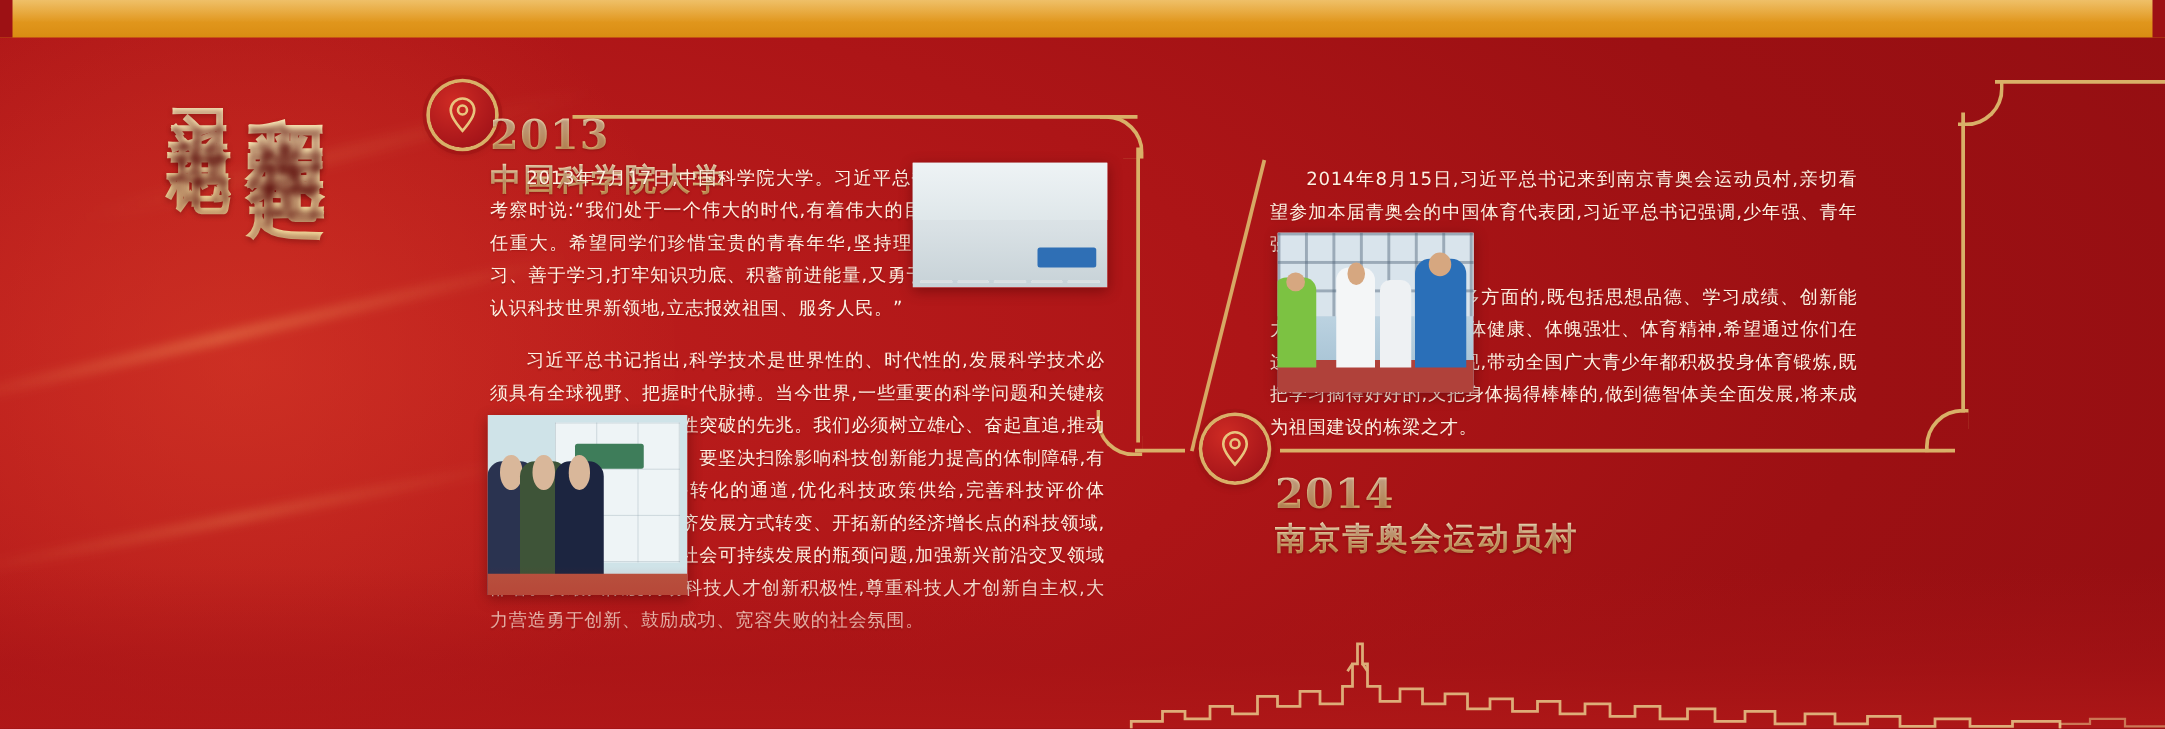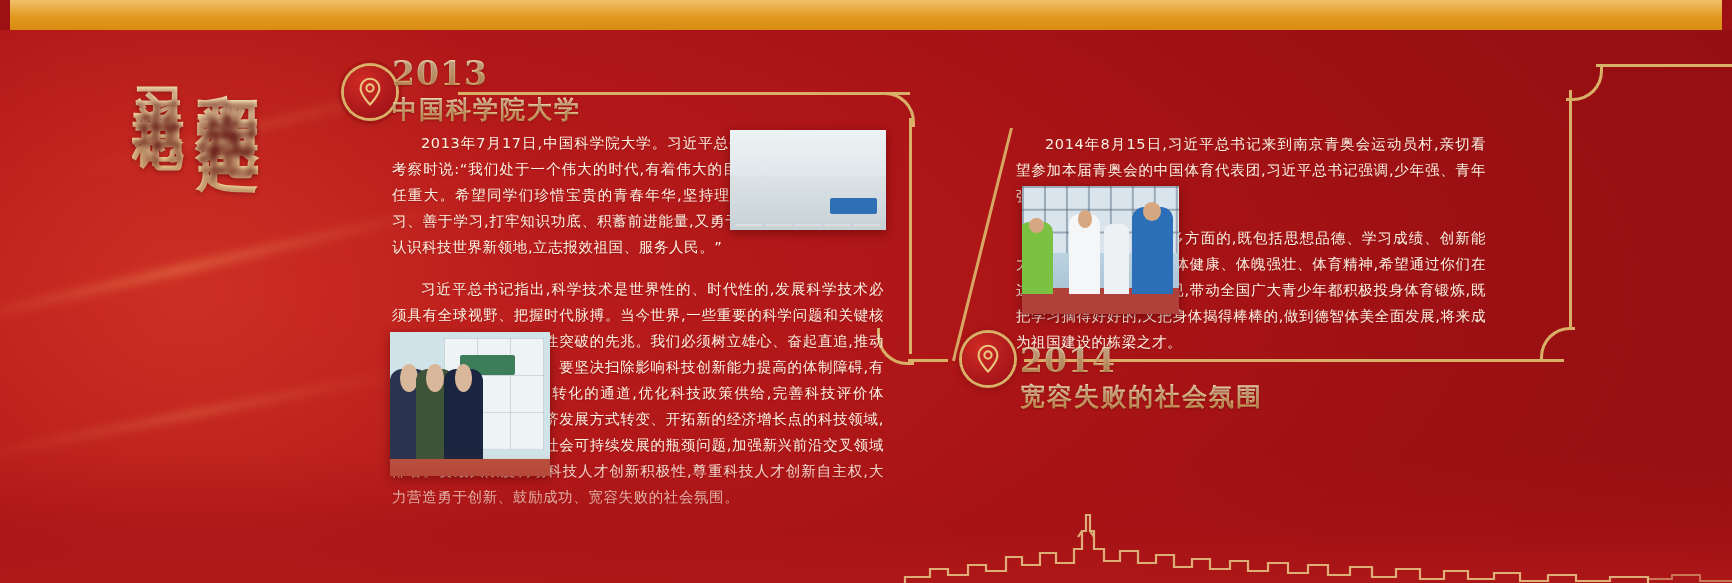--- a/index.html
+++ b/index.html
@@ -65,20 +65,21 @@
     display:flex;align-items:center;justify-content:center;}
   #pin-2013{left:344px;top:66px;}
   #pin-2014{left:962px;top:333px;}
 
   
   .year{
     font-family:"DejaVu Serif","Liberation Serif",serif;font-weight:700;font-size:33px;letter-spacing:1px;
     background:linear-gradient(180deg,#fdf3d4 0%,#f3dca2 45%,#dcb061 100%);
     -webkit-background-clip:text;background-clip:text;color:transparent;
     text-shadow:0 1px 2px rgba(80,6,6,.35);
+    margin-top:34px;
   }
   .venue{
     font-family:"DejaVu Sans","Liberation Sans",sans-serif;font-weight:700;font-size:25px;letter-spacing:2px;
     background:linear-gradient(180deg,#fdf3d4 0%,#f2d99c 48%,#d8aa57 100%);
     -webkit-background-clip:text;background-clip:text;color:transparent;
     text-shadow:0 1px 2px rgba(80,6,6,.35);
   }
   #sec2013{position:absolute;left:392px;top:54px;}
   #sec2014-head{position:absolute;left:1020px;top:341px;}
 
@@ -251,21 +252,21 @@
         </div>
       <div class="s"></div>
       <div class="a">
           <b></b>
         </div>
     </div>
   </div>
 
   <div id="sec2014-head">
     <div class="year">2014</div>
-    <div class="venue">宽容失败的社会氛围</div>
+    <div class="venue">南京青奥会运动员村</div>
   </div>
 
   <div id="bottom-fade"></div>
 
   <svg id="skyline" viewBox="0 0 1732 92" preserveAspectRatio="none">
     <g fill="none" stroke="#e7c88a" stroke-width="2.2" opacity=".85">
       <path d="M905 92 L905 86 L930 86 L930 78 L948 78 L948 84 L968 84 L968 74 L986 74 L986 80 L1006 80
                L1006 66 L1022 66 L1022 74 L1040 74 L1040 62 L1056 62 L1056 72 L1074 72 L1074 58 L1082 58
                L1082 40 L1086 40 L1086 24 L1090 24 L1090 40 L1094 40 L1094 58 L1104 58 L1104 70 L1120 70
                L1120 60 L1138 60 L1138 72 L1156 72 L1156 64 L1174 64 L1174 76 L1192 76 L1192 68 L1210 68

